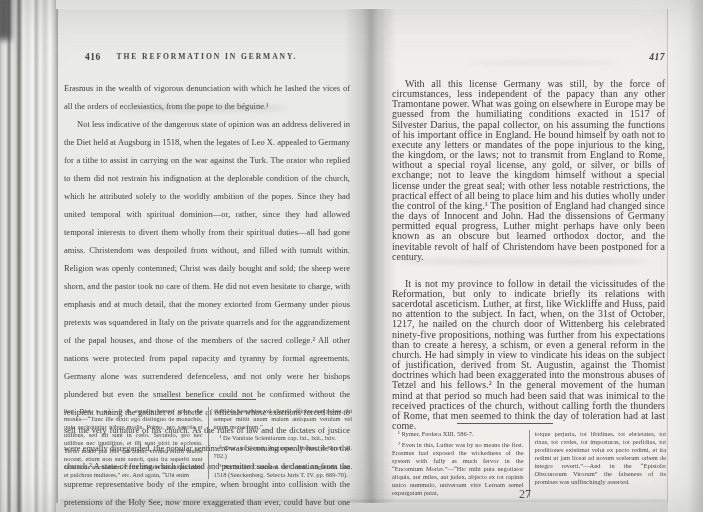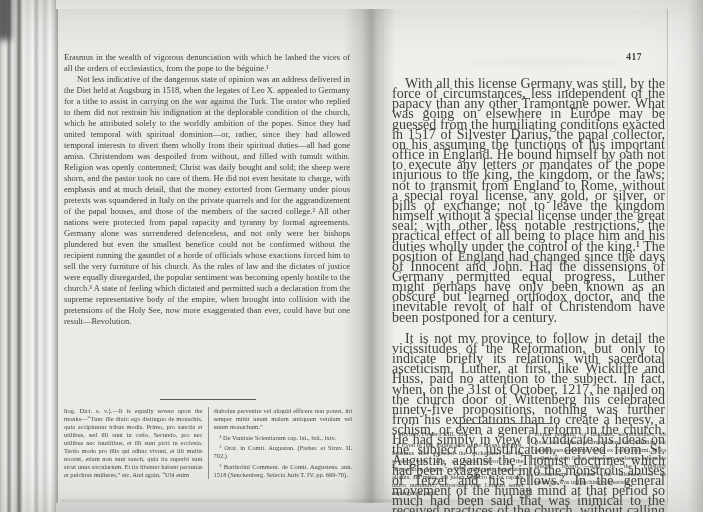--- a/index.html
+++ b/index.html
@@ -32,28 +32,28 @@
   .smudge.s3{left:468px;top:60px;width:150px;height:5px;opacity:.12;}
 
   
   .page{position:absolute;z-index:5;color:#3f3e3a;filter:blur(.2px);}
   .left-page{left:64px;top:52px;width:286px;}
   .right-page{left:392px;top:52px;width:273px;}
   .page-header{position:relative;height:14px;margin-bottom:13px;}
   .page-header .num{position:absolute;top:0;font-weight:bold;font-size:9.5px;
     letter-spacing:.5px;color:#44433d;}
   .left-page .num{left:21px;}
-  .right-page .num{right:23px;}
+  .right-page .num{right:0;font-style:italic;}
   .page-header .title{text-align:center;font-weight:bold;font-size:7.6px;
     letter-spacing:1.9px;color:#4a4943;white-space:nowrap;}
-  .body-text p{margin:0;text-align:justify;font-size:8.5px;line-height:11px;
+  .body-text p{margin:0;text-align:justify;font-size:8.5px;line-height:18px;
     color:#403f3b;text-indent:13px;}
   .body-text p.continuation{text-indent:0;}
-  .right-page .body-text p{font-size:14px;line-height:10.15px;}
-  .right-page .body-text p + p{margin-top:11px;font-family:Liberation Serif, serif;}
+  .right-page .body-text p{font-size:10px;line-height:10.15px;}
+  .right-page .body-text p + p{margin-top:17px;font-family:Liberation Serif, serif;}
 
   .fn-rule{position:absolute;height:1px;background:#5b5a54;z-index:5;}
   .fn-rule.left-rule{left:160px;top:399px;width:96px;}
   .fn-rule.right-rule{left:457px;top:423px;width:96px;}
   .footnotes{position:absolute;display:flex;z-index:5;font-size:6.45px;line-height:8.05px;
     color:#49483f;text-align:justify;filter:blur(.2px);}
   .footnotes.fn-left{left:64px;top:407px;width:288px;}
   .footnotes.fn-right{left:392px;top:430px;width:274px;}
   .footnotes .col{flex:1 1 0;min-width:0;}
   .footnotes .col + .col{border-left:1px solid #8f8e88;padding-left:5px;margin-left:5px;}
@@ -75,20 +75,24 @@
   <div class="edge-right-margin"></div>
   <div class="edge-right-line"></div>
   <div class="top-band"></div>
   <div class="bottom-shadow"></div>
   <div class="bottom-band"></div>
   <div class="smudge s1"></div>
   <div class="smudge s2"></div>
   <div class="smudge s3"></div>
 
   <div class="page left-page">
+    <div class="page-header">
+      <span class="num">416</span>
+      <div class="title">THE REFORMATION IN GERMANY.</div>
+    </div>
     <div class="body-text">
       <p class="continuation">Erasmus in the wealth of vigorous denunciation with which he lashed the vices of all the orders of ecclesiastics, from the pope to the béguine.¹</p>
       <p>Not less indicative of the dangerous state of opinion was an address delivered in the Diet held at Augsburg in 1518, when the legates of Leo X. appealed to Germany for a tithe to assist in carrying on the war against the Turk.  The orator who replied to them did not restrain his indignation at the deplorable condition of the church, which he attributed solely to the worldly ambition of the popes.  Since they had united temporal with spiritual dominion—or, rather, since they had allowed temporal interests to divert them wholly from their spiritual duties—all had gone amiss.  Christendom was despoiled from without, and filled with tumult within.  Religion was openly contemned; Christ was daily bought and sold; the sheep were shorn, and the pastor took no care of them.  He did not even hesitate to charge, with emphasis and at much detail, that the money extorted from Germany under pious pretexts was squandered in Italy on the private quarrels and for the aggrandizement of the papal houses, and those of the members of the sacred college.²  All other nations were protected from papal rapacity and tyranny by formal agreements.  Germany alone was surrendered defenceless, and not only were her bishops plundered but even the smallest benefice could not be confirmed without the recipient running the gauntlet of a horde of officials whose exactions forced him to sell the very furniture of his church.  As the rules of law and the dictates of justice were equally disregarded, the popular sentiment was becoming openly hostile to the church.³  A state of feeling which dictated and permitted such a declaration from the supreme representative body of the empire, when brought into collision with the pretensions of the Holy See, now more exaggerated than ever, could have but one result—Revolution.</p>
     </div>
   </div>
 
   <div class="fn-rule left-rule"></div>
   <div class="footnotes fn-left">
     <div class="col">
       <p>liog. Dict. s. v.).—It is equally severe upon the monks—“Tunc ille dixit: ego distinguo de monachis, quia accipiuntur tribus modis.  Primo, pro sanctis et utilibus, sed illi sunt in cœlo.  Secundo, pro nec utilibus nec inutilibus, et illi sunt picti in ecclesia.  Tertio modo pro illis qui adhuc vivunt, et illi multis nocent, etiam non sunt sancti, quia ita superbi sunt sicut unus sæcularium.  Et ita libenter habent pecunias et pulchras mulieres,” etc.  And again, “Ubi enim</p>

